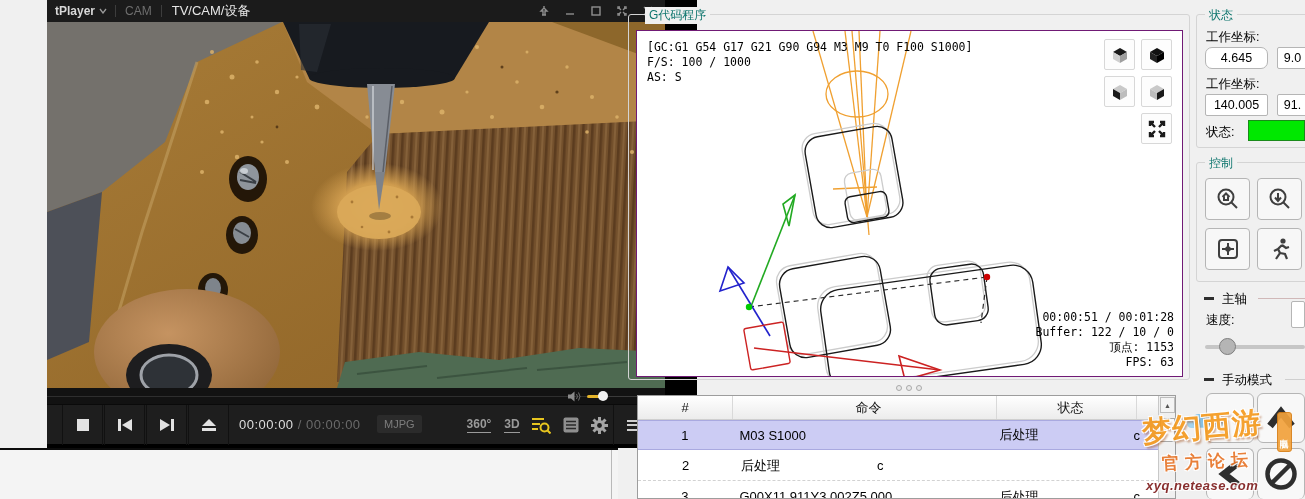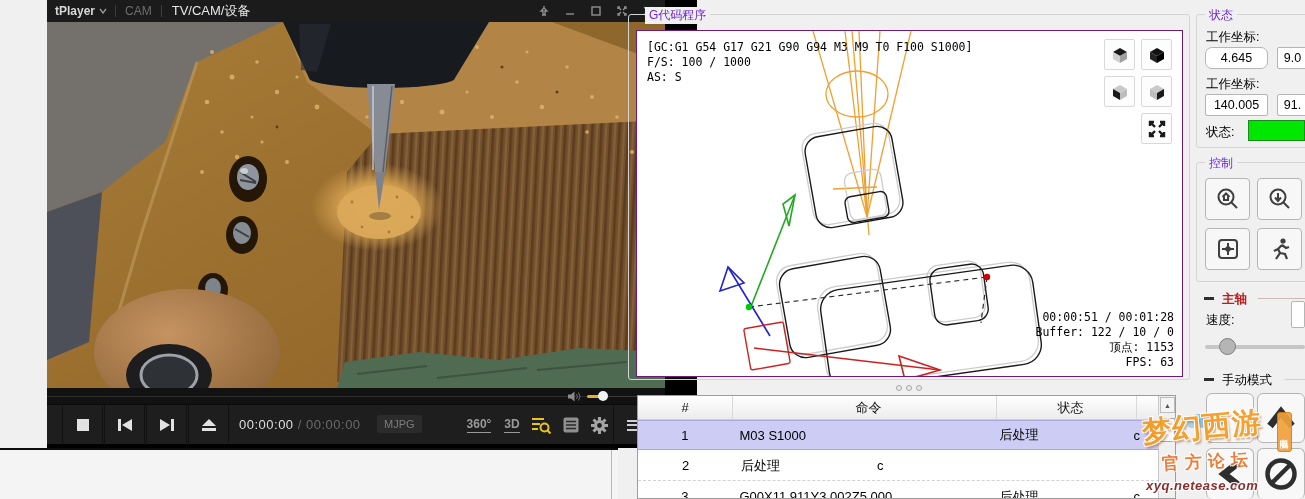--- a/index.html
+++ b/index.html
@@ -39,21 +39,21 @@
   .ricon { position:absolute; top:0; height:40px; display:flex; align-items:center; justify-content:center; }
   .txtico { color:#9a9a9a; font-size:12px; font-weight:bold; border-bottom:1px solid #9a9a9a; padding-bottom:1px;}
   .hamb { border-left:1px solid #111; width:44px; }
   .hamb span { display:block; width:18px; height:2px; background:#cfcfcf; margin:2.5px 0; }
   .below-player { position:absolute; left:0; top:448px; width:618px; height:51px; background:#f4f4f4;
                   border-top:2px solid #0c0c0c; }
   .below-vline { position:absolute; left:611px; top:450px; width:1px; height:49px; background:#b9b9b9; }
 
   
   .groupbox { position:absolute; border:1px solid #d4d4d4; border-radius:3px; }
-  .grouplabel { position:absolute; font-size:12px; color:#6d28d9; background:#f0f0f0; padding:0 4px; }
+  .grouplabel { position:absolute; font-size:12px; color:#0f766e; background:#f0f0f0; padding:0 4px; }
   .gcanvas { position:absolute; left:636px; top:30px; width:547px; height:347px; background:#fff;
              border:1px solid #701a75; overflow:hidden; }
   .ovtext { position:absolute; font-family:"DejaVu Sans Mono", monospace; font-size:11.5px; color:#000;
             line-height:15px; white-space:pre; }
   .viewbtn { position:absolute; width:31px; height:31px; background:#fdfdfd; border:1px solid #d8d8d8;
              border-radius:2px; display:flex; align-items:center; justify-content:center; }
 
   
   .splitter { position:absolute; left:628px; top:382px; width:562px; height:12px; display:flex;
               align-items:center; justify-content:center; gap:4px; }
@@ -81,21 +81,21 @@
   
   .rp-label { position:absolute; font-size:12.5px; color:#000; }
   .rp-field { position:absolute; height:22px; background:#fff; border:1px solid #b5b5b5; border-radius:2px;
               font-size:12.5px; color:#000; text-align:center; line-height:20px; overflow:hidden; }
   .statebox { position:absolute; left:1248px; top:120px; width:57px; height:21px; background:#00e800;
               border:1px solid #1a8a1a; }
   .cbtn { position:absolute; width:45px; height:42px; background:#f7f7f7; border:1px solid #b5b5b5;
           border-radius:4px; display:flex; align-items:center; justify-content:center; }
   .cbtn svg { stroke:#3f3f3f; fill:none; stroke-width:2; }
   .sec-minus { position:absolute; width:10px; height:2.5px; background:#2e2e2e; }
-  .spindle-title { color:#b91c1c; font-weight:bold; }
+  .spindle-title { color:#000000; font-weight:normal; }
   .hline { position:absolute; height:1px; background:#d0b8b8; }
   .slider-track { position:absolute; left:1205px; top:345px; width:100px; height:4px; background:#c6c6c6; border-radius:2px; }
   .slider-thumb { position:absolute; left:1219px; top:338px; width:17px; height:17px; background:#b5b5b5;
                   border:1px solid #7e7e7e; border-radius:50%; }
   .speedbox { position:absolute; left:1291px; top:301px; width:14px; height:27px; background:#fff;
               border:1px solid #b5b5b5; border-radius:2px; }
   .jbtn { position:absolute; width:48px; height:50px; background:#f8f8f8; border:1px solid #b5b5b5;
           border-radius:6px; display:flex; align-items:center; justify-content:center; }
   .jbtn svg { stroke:#2e2e2e; fill:none; }
 

